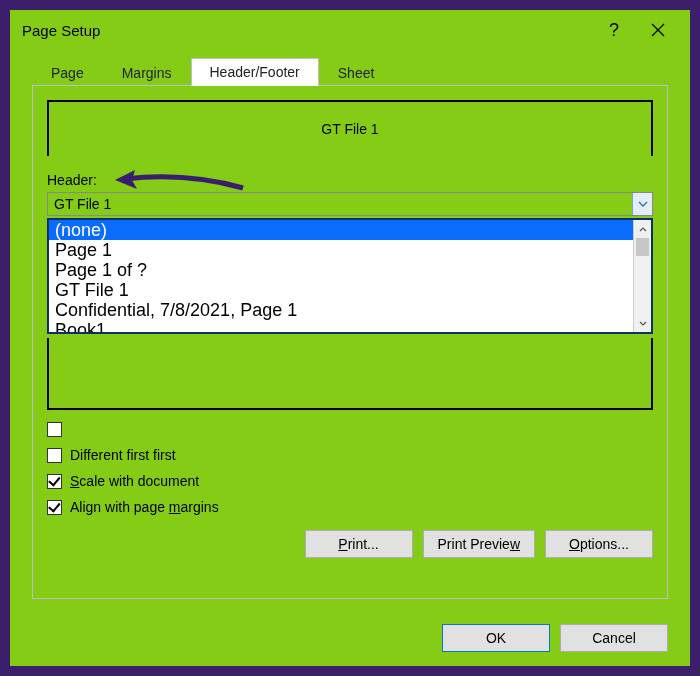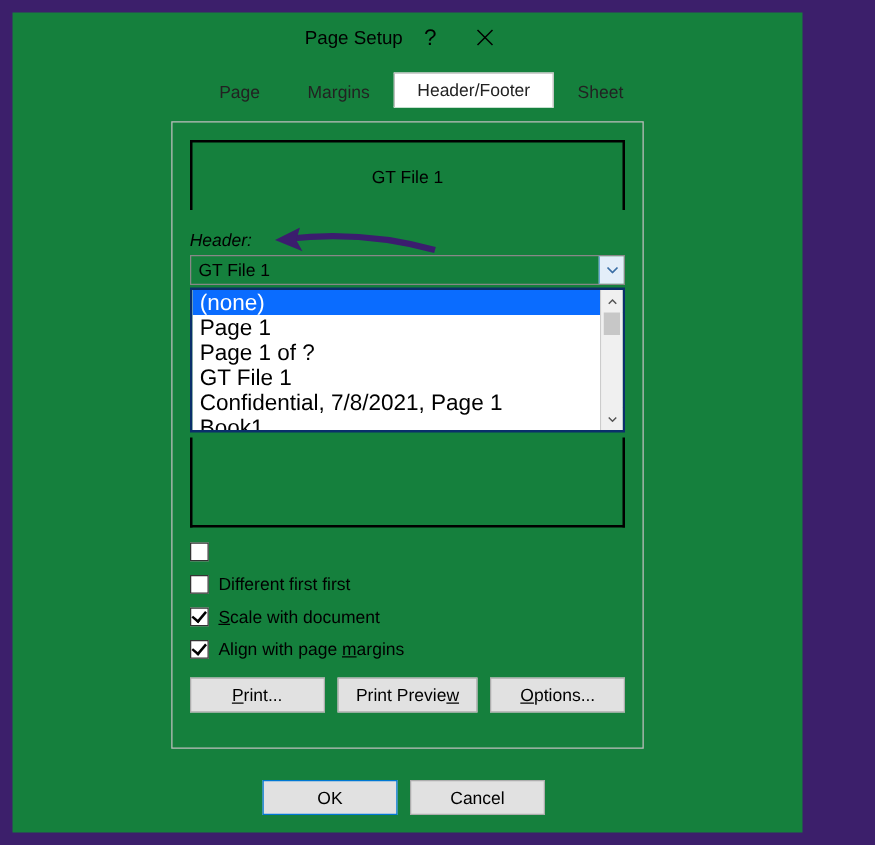--- a/index.html
+++ b/index.html
@@ -1,30 +1,30 @@
 <!DOCTYPE html>
 <html><head>
 <meta charset="utf-8">
 <style>
   * { box-sizing: border-box; font-family: "Segoe UI", Arial, sans-serif; }
   body { margin: 0; background: #3c1f6b; width: 700px; height: 676px; padding: 10px; }
   .dialog {
-    width: 632px; height: 656px; background: #15803d; position: relative;
-    display: flex; flex-direction: column; align-items: center;
+    width: 680px; height: 656px; background: #84cc16; position: relative;
+    display: flex; flex-direction: column;
   }
   .titlebar {
     display: flex; align-items: center; height: 40px; padding: 0 10px 0 12px;
   }
   .titlebar .title { font-size: 15px; color: #000; flex: 1; }
   .titlebar .ctrl {
     width: 44px; height: 30px; display: flex; align-items: center; justify-content: center;
     font-size: 18px; color: #000;
   }
   .tabs {
-    display: flex; margin: 8px 0 12px 22px; height: 28px;
+    display: flex; margin: 8px 0 0 22px; height: 28px;
   }
   .tab {
     padding: 4px 18px 4px 18px; font-size: 14px; color: #222; position: relative;
     border: 1px solid transparent; border-bottom: none;
     display: flex; align-items: center;
   }
   .tab.active {
     border: 1px solid #bfbfbf; border-bottom: 1px solid #fff; background: #fff;
     z-index: 2;
   }
@@ -125,21 +125,21 @@
     <div class="tab active">Header/Footer</div>
     <div class="tab">Sheet</div>
   </div>
 
   <div class="content-border" style="position:relative;">
 
     <div class="preview-box">
       <span>GT File 1</span>
     </div>
 
-    <div class="section-label" style="position:relative;font-style:italic;">
+    <div class="section-label" style="position:relative;">
       <span>Header:</span>
       <svg class="arrow" width="130" height="22" viewBox="0 0 130 22" style="position:absolute; left:68px; top:-2px;">
         <path d="M 128 18 Q 70 2 10 9" stroke="#3b1d6e" stroke-width="5" fill="none"></path>
         <path d="M 0 10 L 20 0 L 17 10 L 22 19 Z" fill="#3b1d6e"></path>
       </svg>
     </div>
 
     <div class="combo">
       <div class="combo-text">GT File 1</div>
       <div class="combo-btn">

